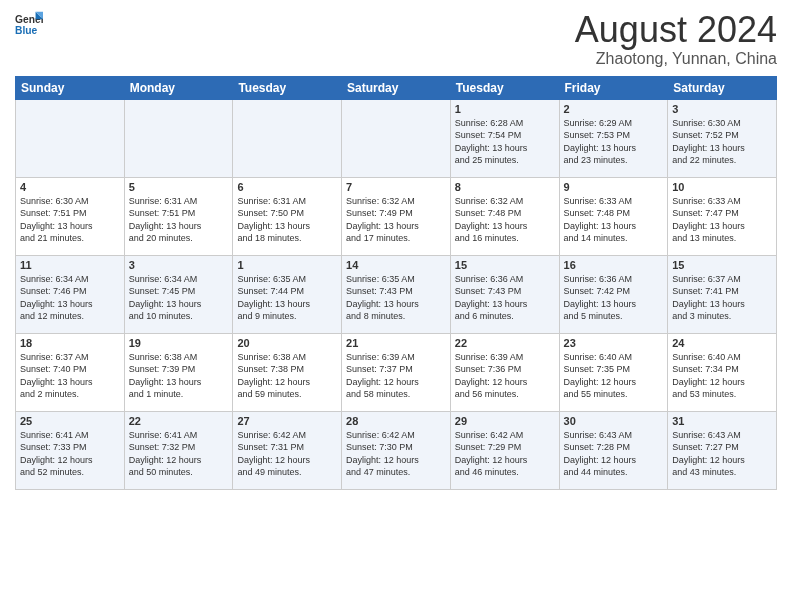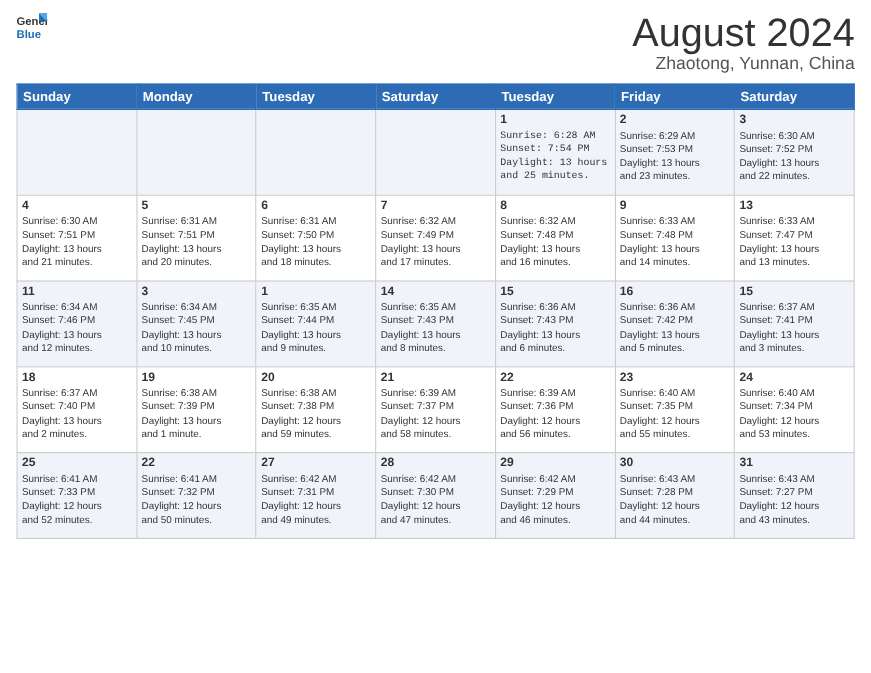--- a/index.html
+++ b/index.html
@@ -118,21 +118,21 @@
       </tr>
     </thead>
     <tbody id="calendar-body">
     <tr>
           <td class="empty-cell"></td>
           <td class="empty-cell"></td>
           <td class="empty-cell"></td>
           <td class="empty-cell"></td>
           <td>
             <div class="day-number">1</div>
-            <div class="day-info" style="white-space: pre-line; font-family: Liberation Mono, monospace;">Sunrise: 6:28 AM
+            <div class="day-info" style="white-space: pre-line;">Sunrise: 6:28 AM
 Sunset: 7:54 PM
 Daylight: 13 hours
 and 25 minutes.</div>
           </td>
           <td>
             <div class="day-number">2</div>
             <div class="day-info" style="white-space: pre-line;">Sunrise: 6:29 AM
 Sunset: 7:53 PM
 Daylight: 13 hours
 and 23 minutes.</div>
@@ -182,21 +182,21 @@
 and 16 minutes.</div>
           </td>
           <td>
             <div class="day-number">9</div>
             <div class="day-info" style="white-space: pre-line;">Sunrise: 6:33 AM
 Sunset: 7:48 PM
 Daylight: 13 hours
 and 14 minutes.</div>
           </td>
           <td>
-            <div class="day-number">13</div>
+            <div class="day-number">10</div>
             <div class="day-info" style="white-space: pre-line;">Sunrise: 6:33 AM
 Sunset: 7:47 PM
 Daylight: 13 hours
 and 13 minutes.</div>
           </td>
         </tr>
         <tr>
           <td>
             <div class="day-number">11</div>
             <div class="day-info" style="white-space: pre-line;">Sunrise: 6:34 AM

